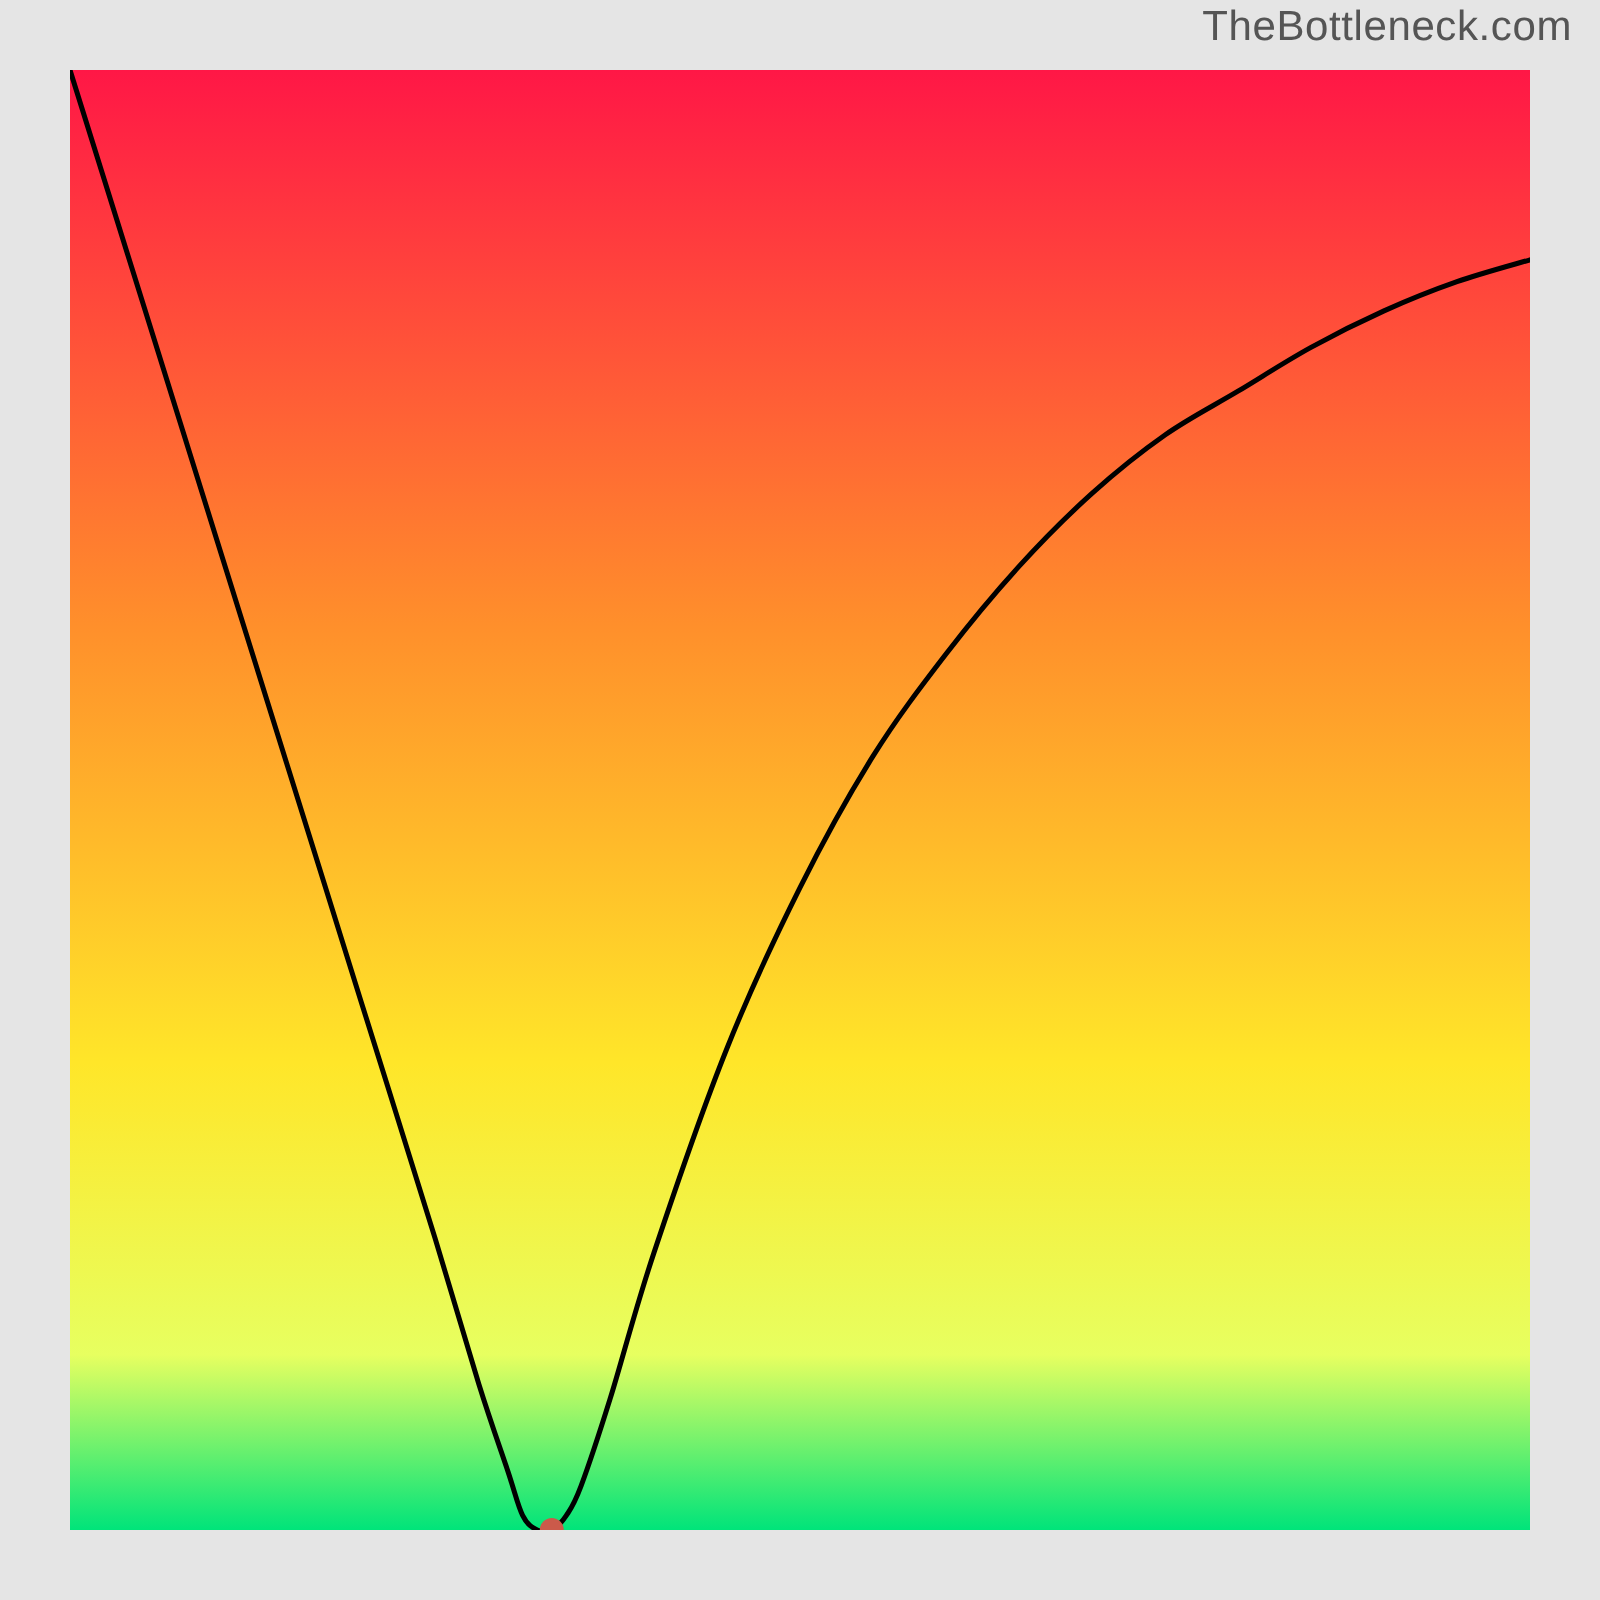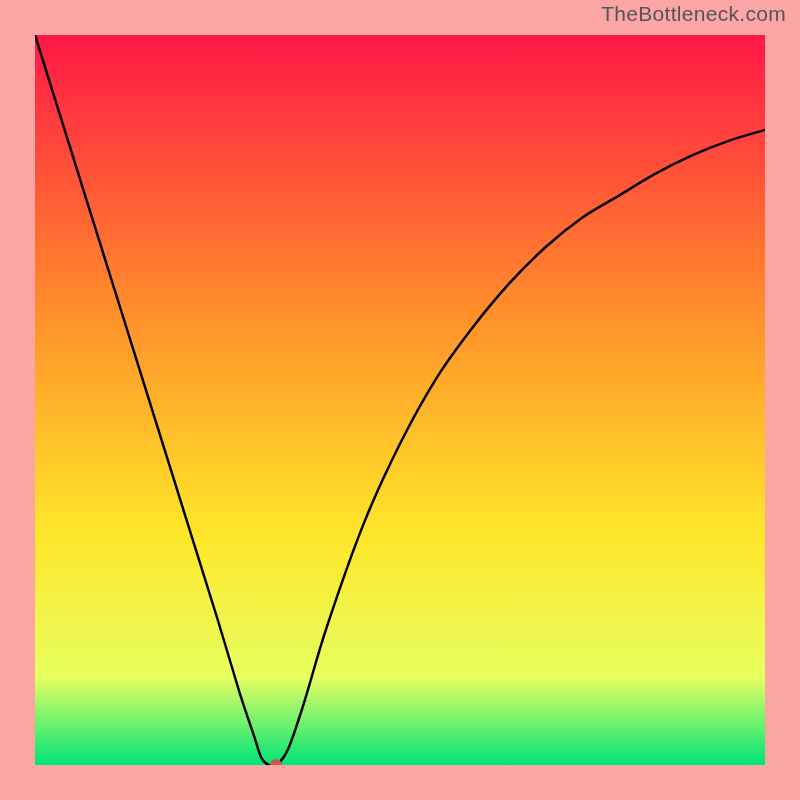--- a/index.html
+++ b/index.html
@@ -8,21 +8,21 @@
     width: 800px;
     height: 800px;
     background: #000;
     overflow: hidden;
     font-family: Arial, Helvetica, sans-serif;
   }
   .frame {
     position: relative;
     width: 800px;
     height: 800px;
-    background: #fca5a5;
+    background: #e5e5e5;
   }
   .watermark {
     position: absolute;
     top: 2px;
     right: 14px;
     color: #555;
     font-size: 21px;
     font-weight: 500;
     letter-spacing: 0.3px;
     z-index: 20;

